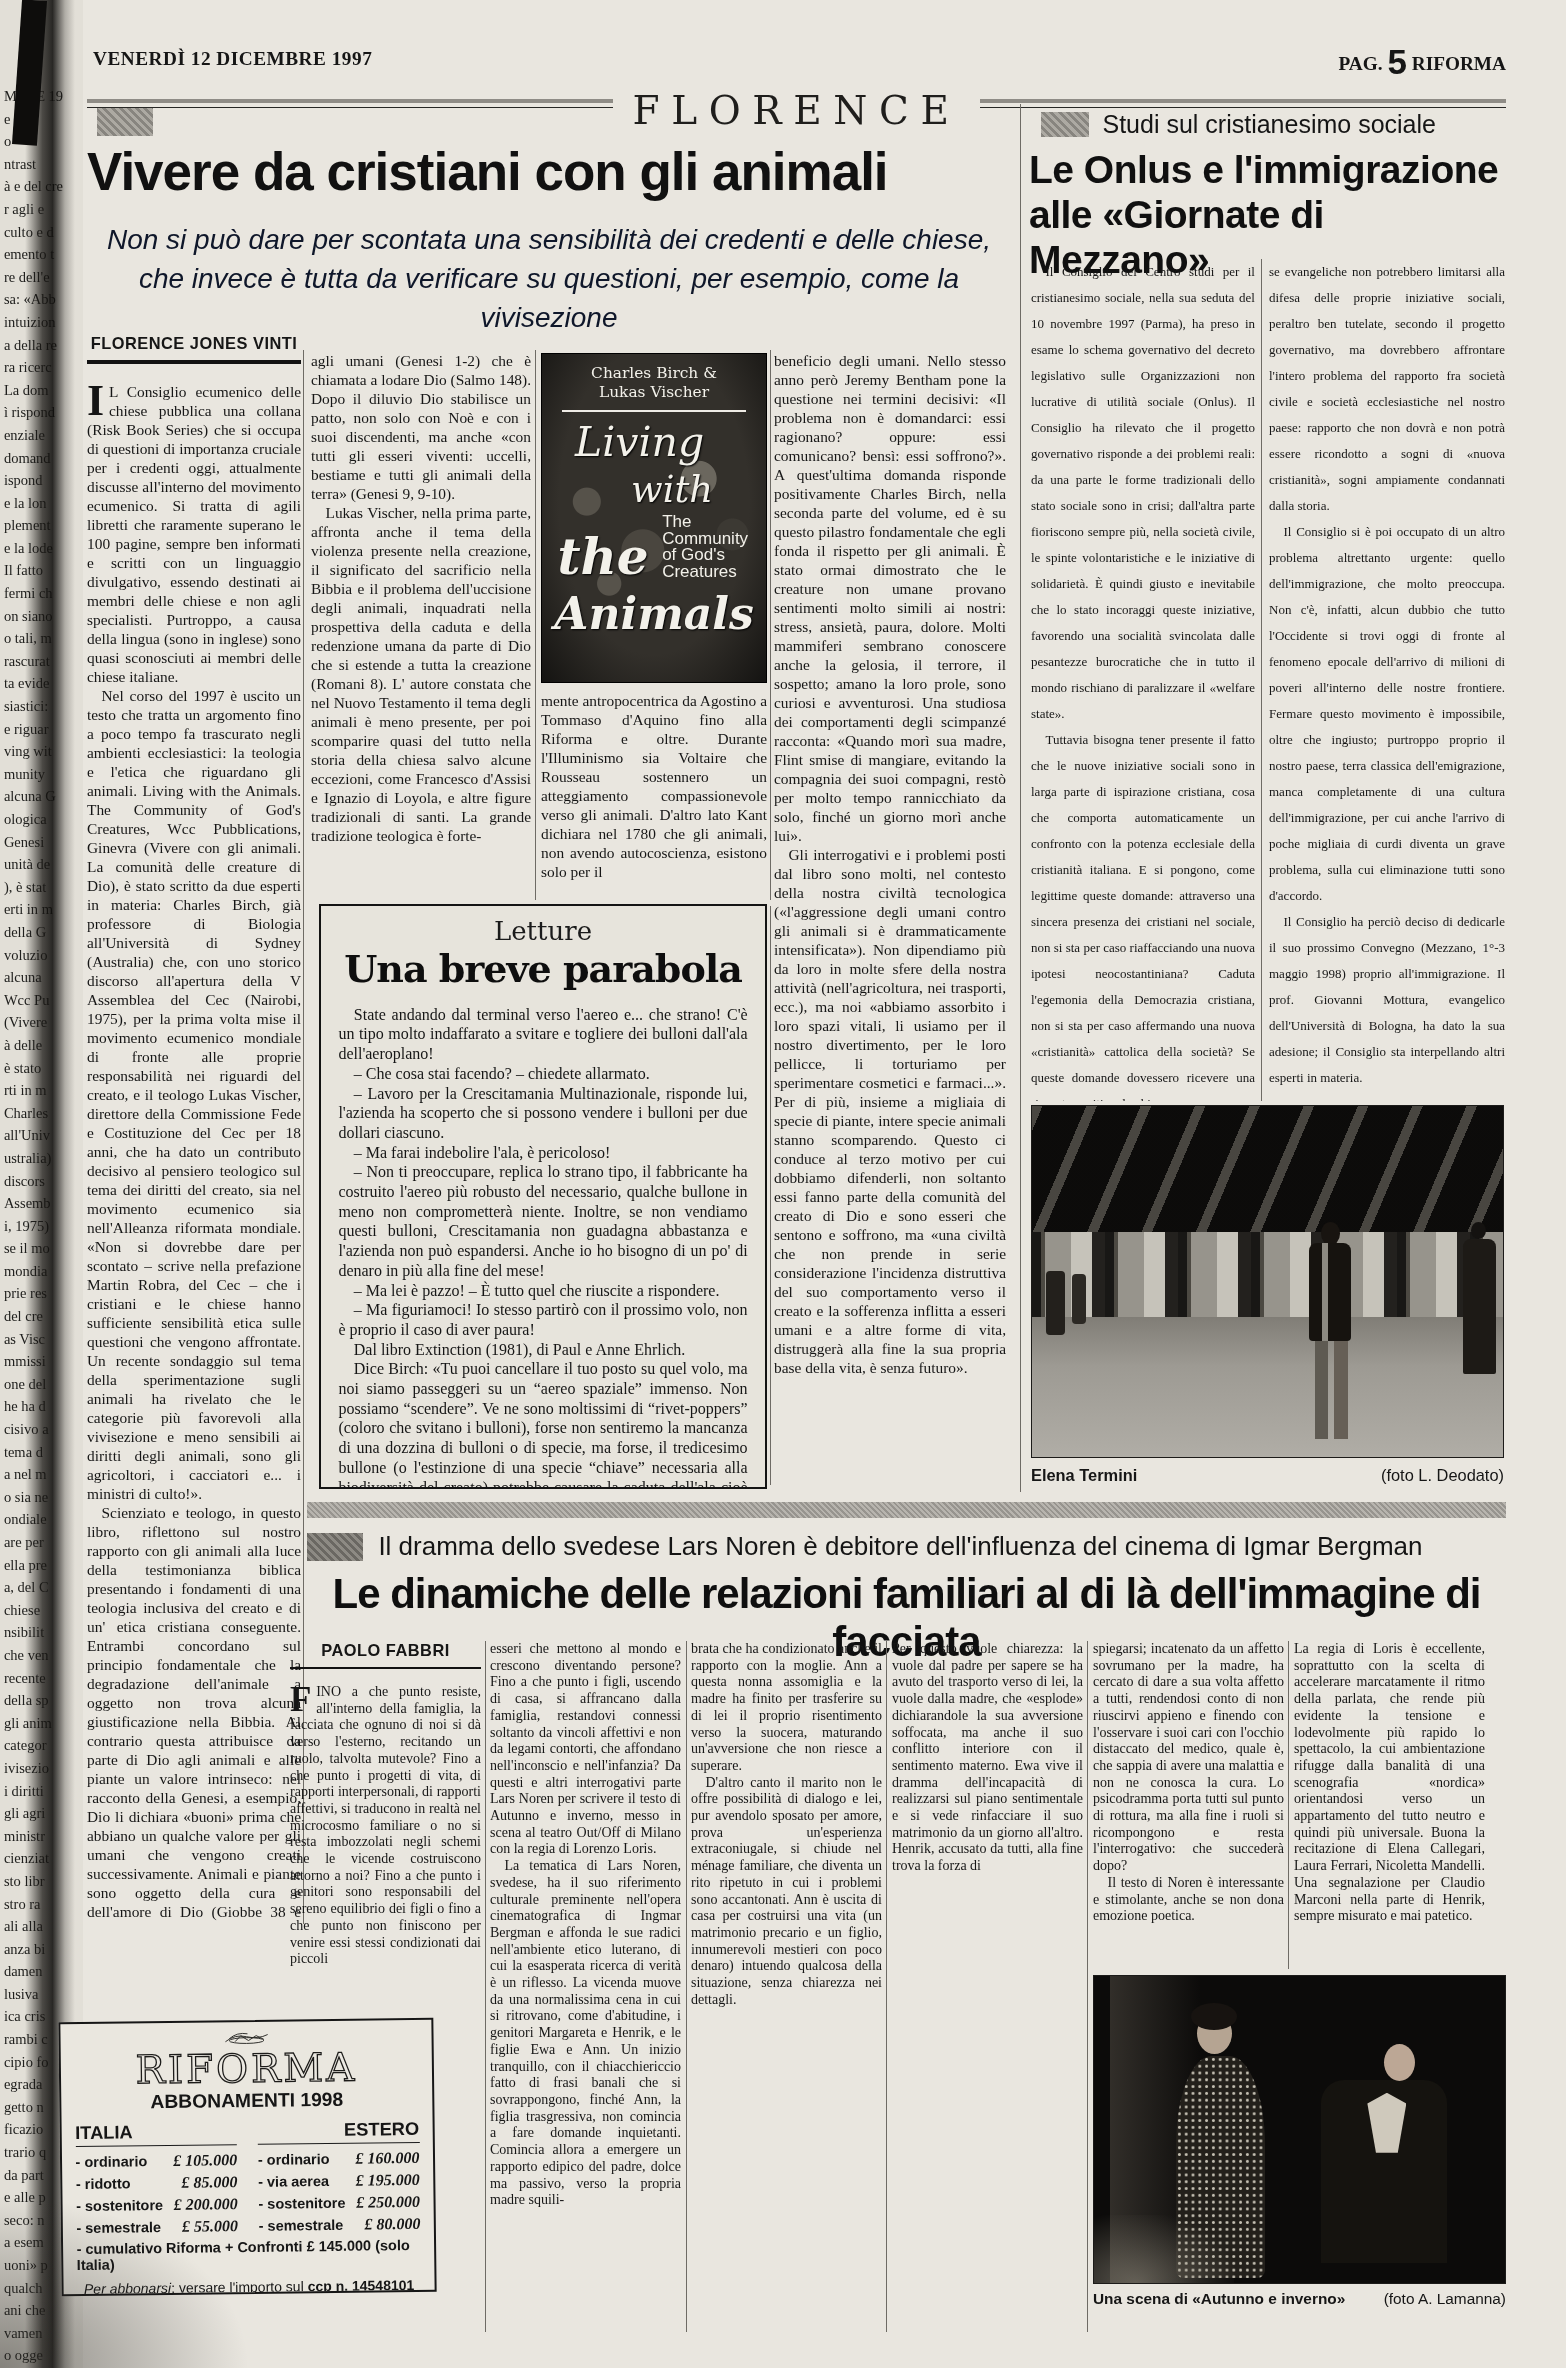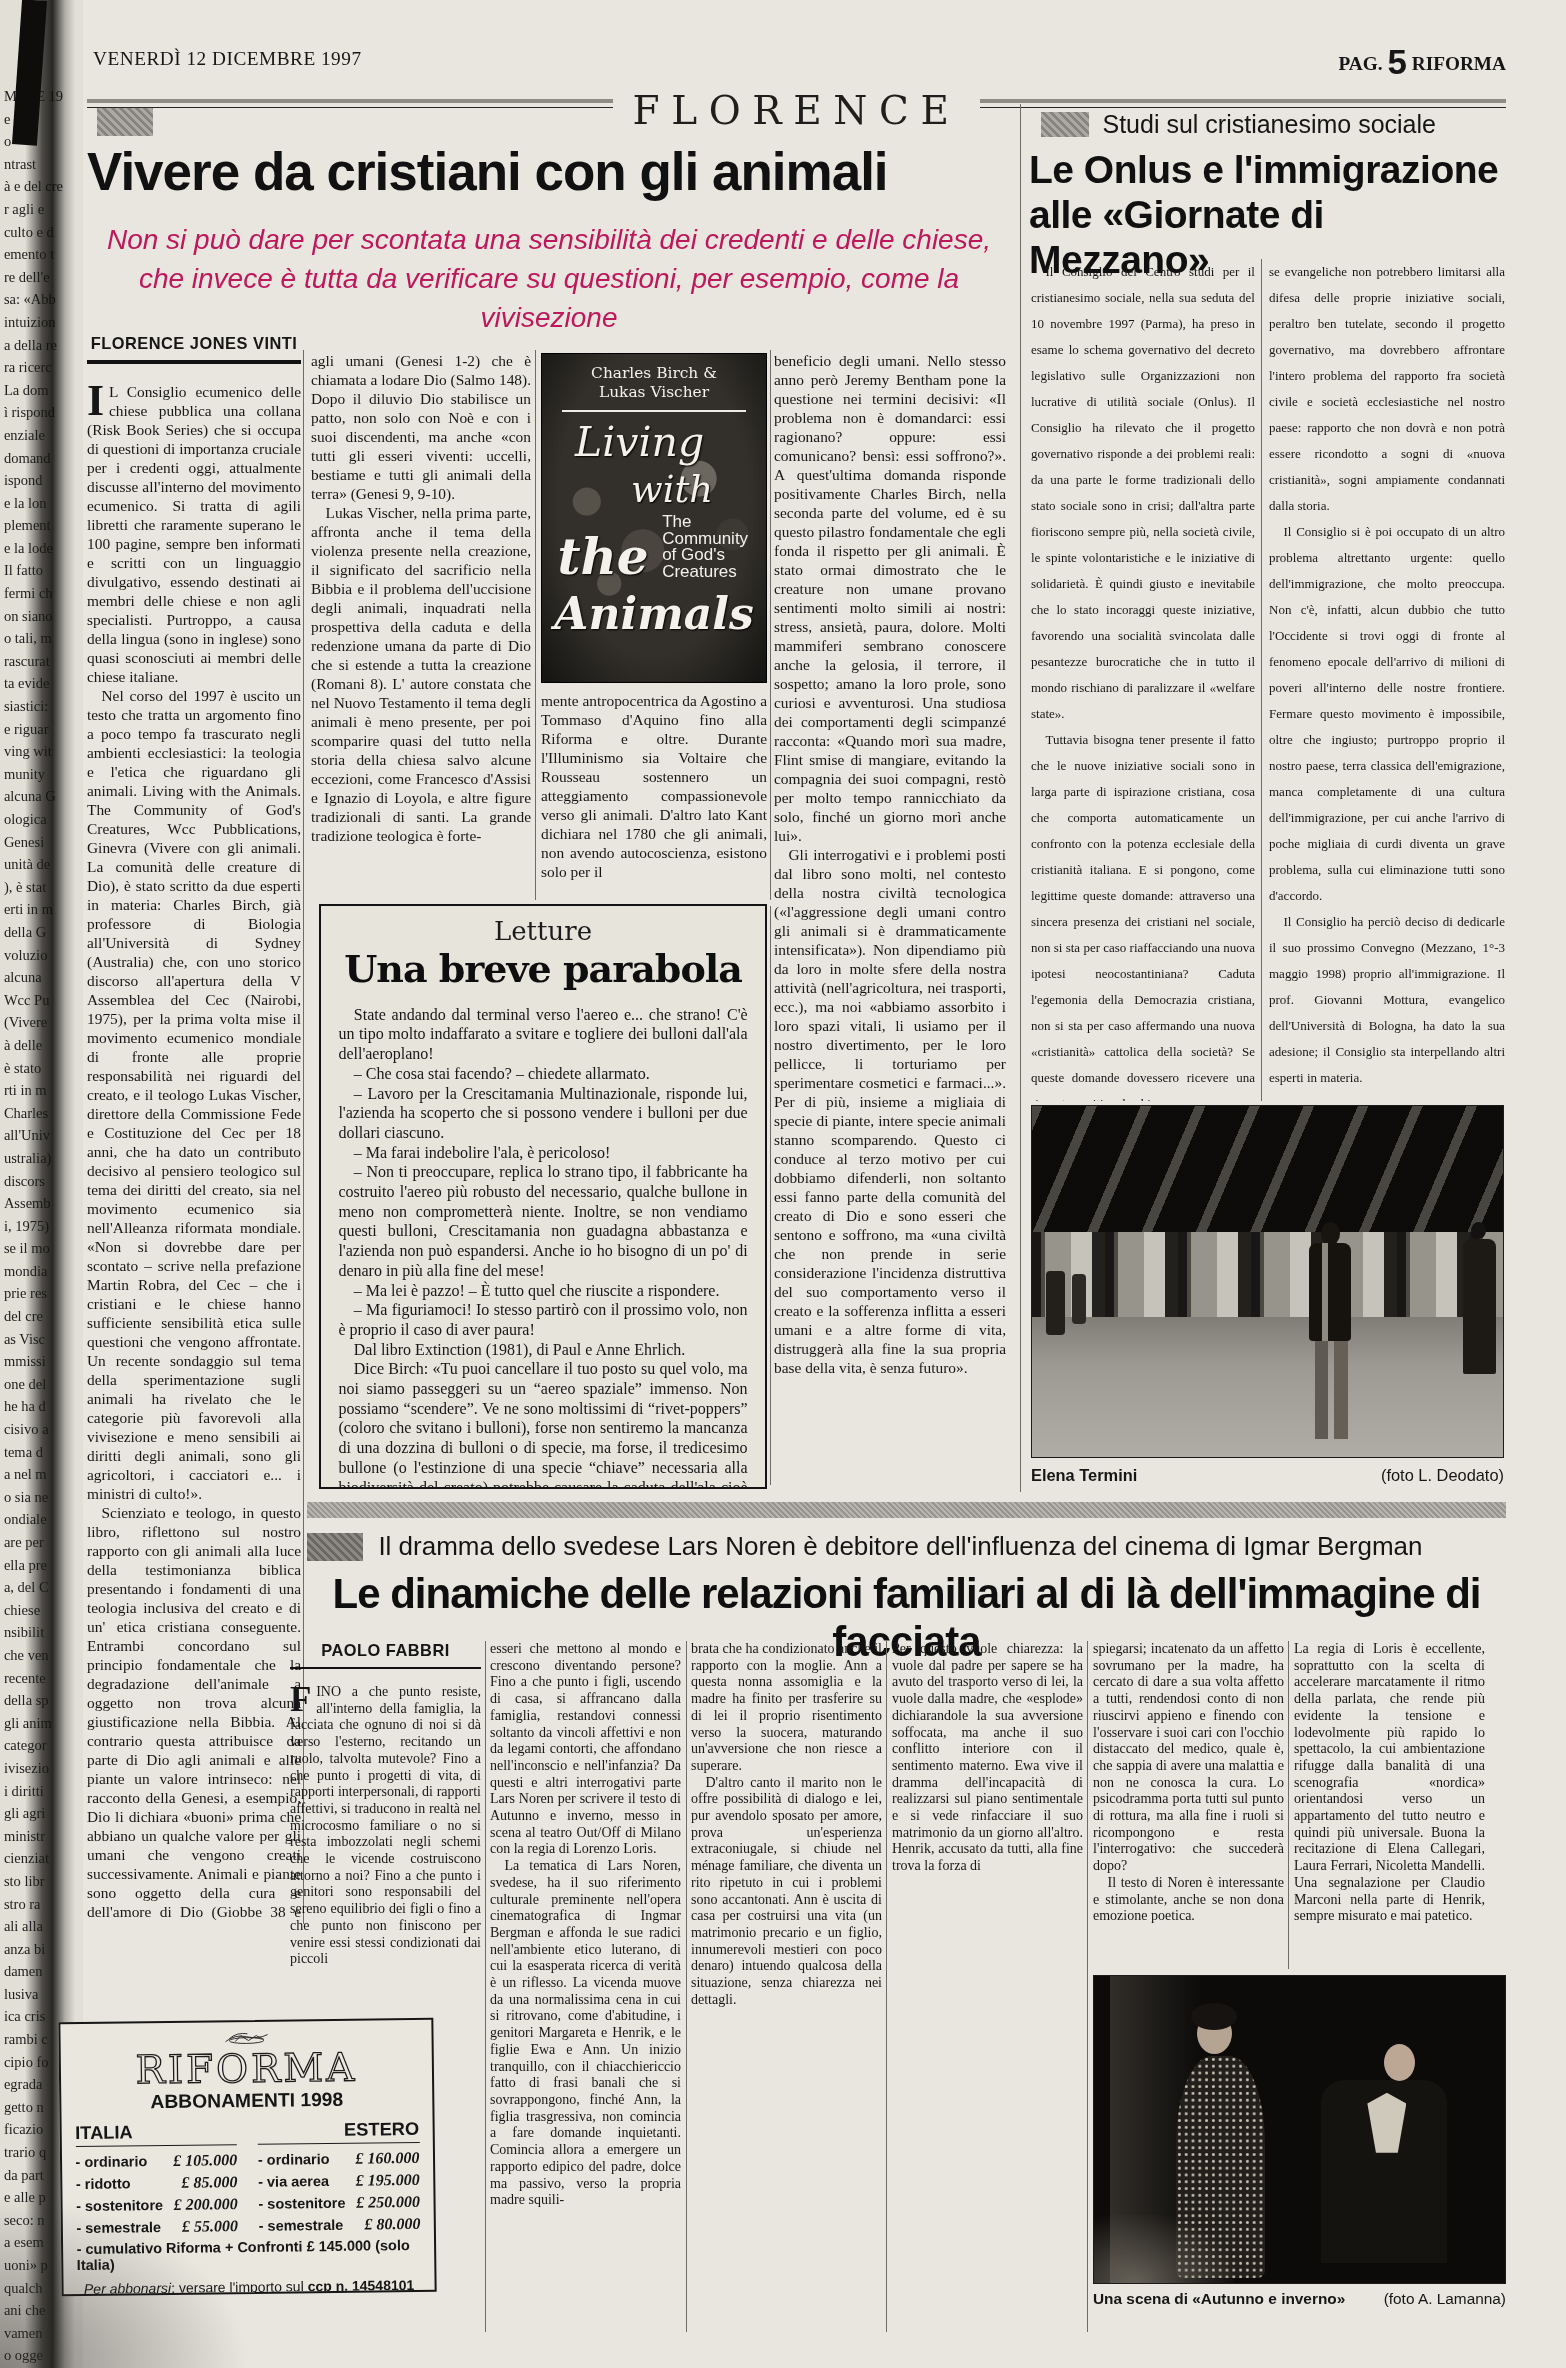--- a/index.html
+++ b/index.html
@@ -7,33 +7,33 @@
   .abs{position:absolute;}
   
   .strip{position:absolute;left:0;top:0;width:83px;height:2368px;background:#e2dfd7;overflow:hidden;}
   .strip-text{position:absolute;left:0;top:85px;width:75px;font-size:14.5px;line-height:22.6px;color:#20201e;text-align:left;padding-left:3.9px;white-space:nowrap;}
   .fold-shadow{position:absolute;left:25px;top:0;width:50px;height:2368px;
     background:linear-gradient(90deg,rgba(25,23,20,0) 0%,rgba(25,23,20,.75) 35%,rgba(15,14,12,.88) 55%,rgba(25,23,20,.25) 80%,rgba(25,23,20,0) 100%);}
   .fold-top{position:absolute;left:17.4px;top:0;width:25px;height:145px;background:#0e0d0c;transform:rotate(4deg);}
   .corner-shade{position:absolute;left:0;bottom:0;width:251px;height:174px;
     background:radial-gradient(ellipse at 0% 100%,rgba(40,38,34,.5),rgba(40,38,34,0) 70%);}
   
-  .hdr-date{position:absolute;left:93px;top:48px;font-size:19.3px;font-weight:normal;letter-spacing:0.5px;}
+  .hdr-date{position:absolute;left:93px;top:48px;font-size:19.3px;font-weight:bold;letter-spacing:0.5px;}
   .hdr-cult-row{position:absolute;left:87px;top:81px;width:1419px;display:flex;align-items:center;}
   .hrule{flex:1;border-top:4.8px solid #8f8c86;border-bottom:1.9px solid #262624;height:3.9px;}
   .hdr-cultura{margin:0 19.3px;font-family:"DejaVu Serif",serif;font-size:39px;letter-spacing:11.6px;color:#1f1e1c;transform:translateY(6.8px);}
   .hdr-pag{position:absolute;left:1207px;top:42px;width:299px;text-align:right;font-size:19.3px;font-weight:bold;}
   .hdr-pag .num{font-size:35px;font-family:"Liberation Sans",sans-serif;vertical-align:-3.9px;}
   
   .kick{display:flex;align-items:center;font-family:"Liberation Sans",sans-serif;font-size:26px;color:#151515;}
   .kick-sq{width:56px;height:28px;background:#a5a29b;margin-right:15.4px;flex:none;
     background-image:repeating-linear-gradient(45deg,rgba(80,78,74,.35) 0 2.9px,rgba(190,187,180,.3) 2.9px 5.8px);}
   .kick-sq.dark{background-color:#78756f;}
   .m-title{position:absolute;left:87px;top:141px;width:919px;text-align:left;font-family:"Liberation Sans",sans-serif;font-weight:bold;font-size:53px;letter-spacing:-1px;color:#111;}
-  .m-deck{position:absolute;left:100px;top:220px;width:898px;text-align:center;font-family:"Liberation Sans",sans-serif;font-style:italic;font-size:28px;line-height:39px;color:#be185d;}
+  .m-deck{position:absolute;left:100px;top:220px;width:898px;text-align:center;font-family:"Liberation Sans",sans-serif;font-style:italic;font-size:28px;line-height:39px;color:#0f172a;}
   .byline{text-align:center;font-family:"Liberation Sans",sans-serif;font-weight:bold;font-size:16.4px;letter-spacing:0.5px;}
   .byrule{height:3.9px;background:#121212;margin-top:6.8px;}
   
   .col{position:absolute;overflow:hidden;text-align:justify;}
   .col p{margin:0;text-indent:14.5px;}
   .col p.np{text-indent:0;}
   .m-body{font-size:15.4px;line-height:19px;}
   .r-body{font-size:13px;line-height:26px;}
   .b-body{font-size:14px;line-height:16.7px;}
   .dropcap{float:left;font-size:44px;line-height:36px;font-weight:bold;padding:1px 4.8px 0 0;text-indent:0;}

